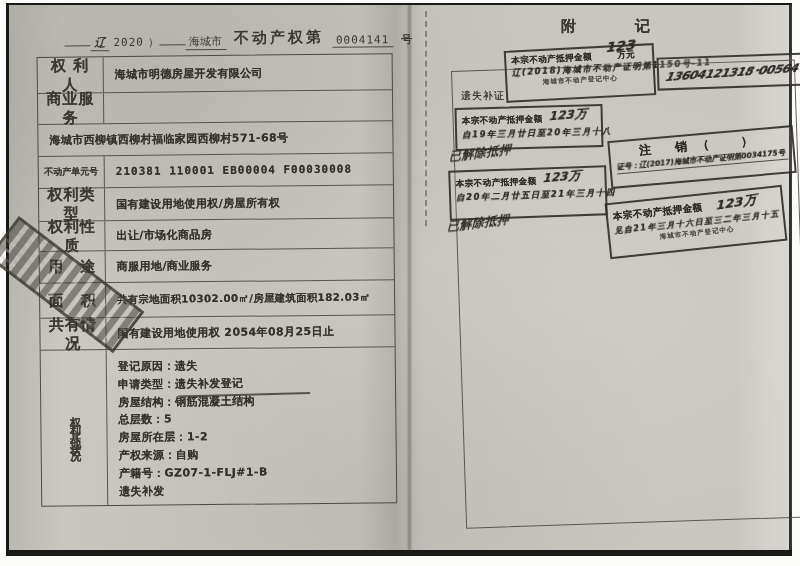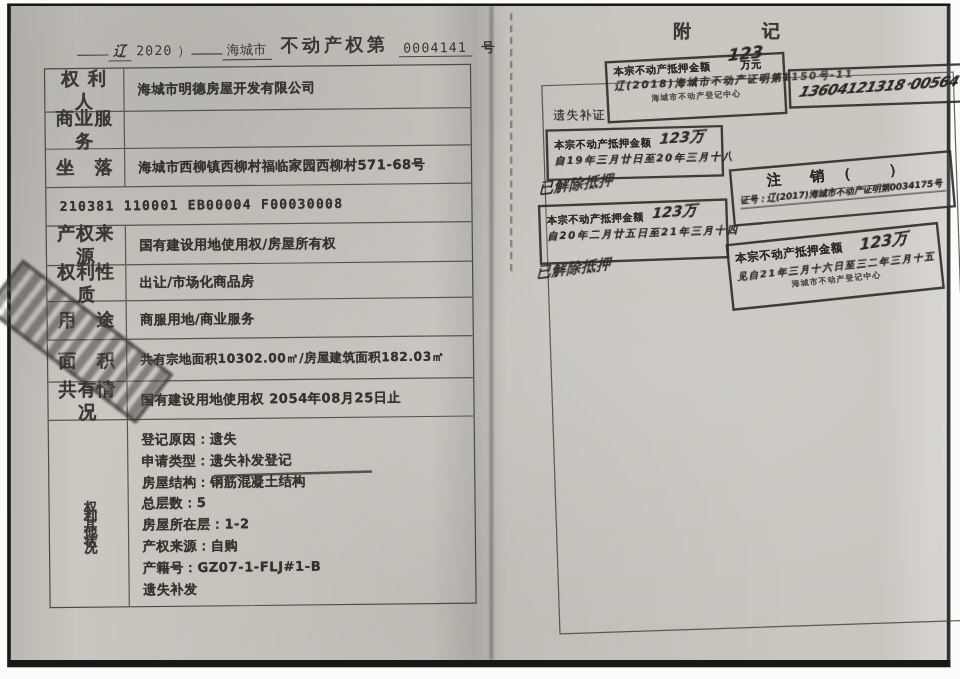--- a/index.html
+++ b/index.html
@@ -115,28 +115,28 @@
       <div class="cert-table">
         <div class="row r1">
           <div class="cell label">权 利 人</div>
           <div class="cell value">海城市明德房屋开发有限公司</div>
         </div>
         <div class="row r2">
           <div class="cell label">商业服务</div>
           <div class="cell value"></div>
         </div>
         <div class="row r3">
-          <div class="cell label">坐　落</div>
           <div class="cell value">海城市西柳镇西柳村福临家园西柳村571-68号</div>
         </div>
         <div class="row r4">
+          <div class="cell label" style="font-size:9px;letter-spacing:0;">不动产单元号</div>
           <div class="cell value mono">210381 110001 EB00004 F00030008</div>
         </div>
         <div class="row r5">
-          <div class="cell label">产权来源</div>
+          <div class="cell label">权利类型</div>
           <div class="cell value">国有建设用地使用权/房屋所有权</div>
         </div>
         <div class="row r6">
           <div class="cell label">权利性质</div>
           <div class="cell value">出让/市场化商品房</div>
         </div>
         <div class="row r7">
           <div class="cell label">用　途</div>
           <div class="cell value">商服用地/商业服务</div>
         </div>

